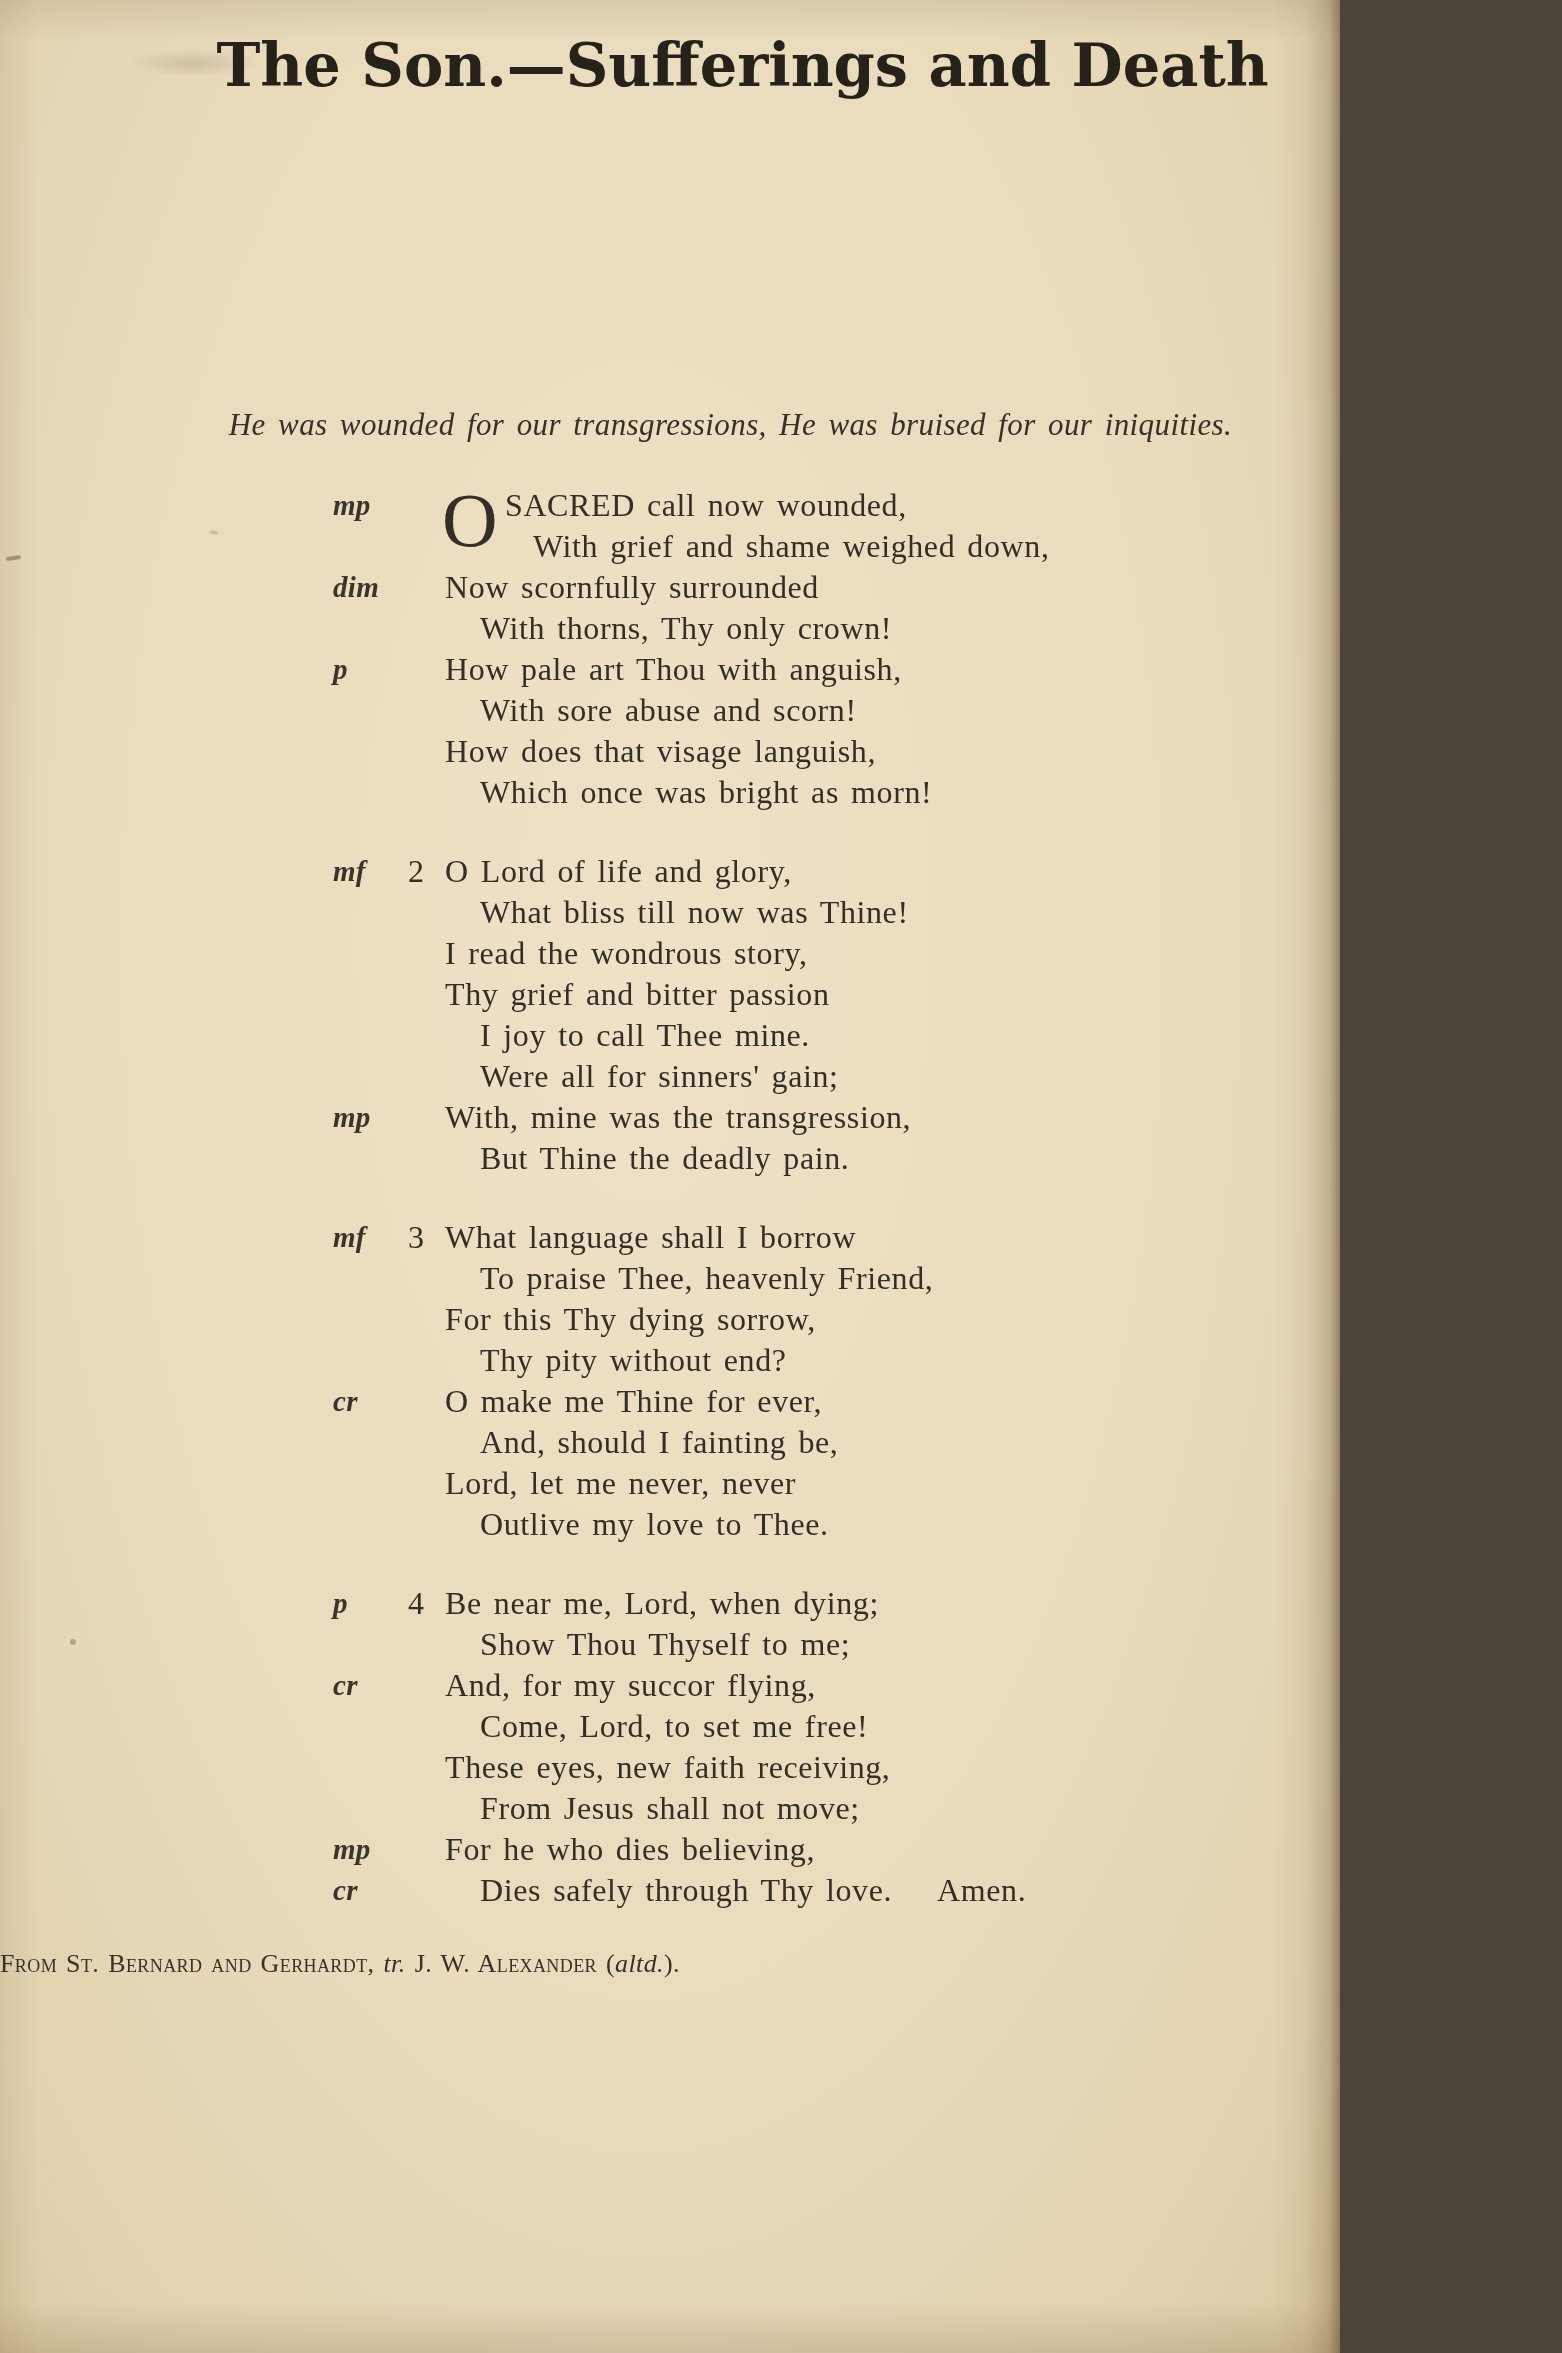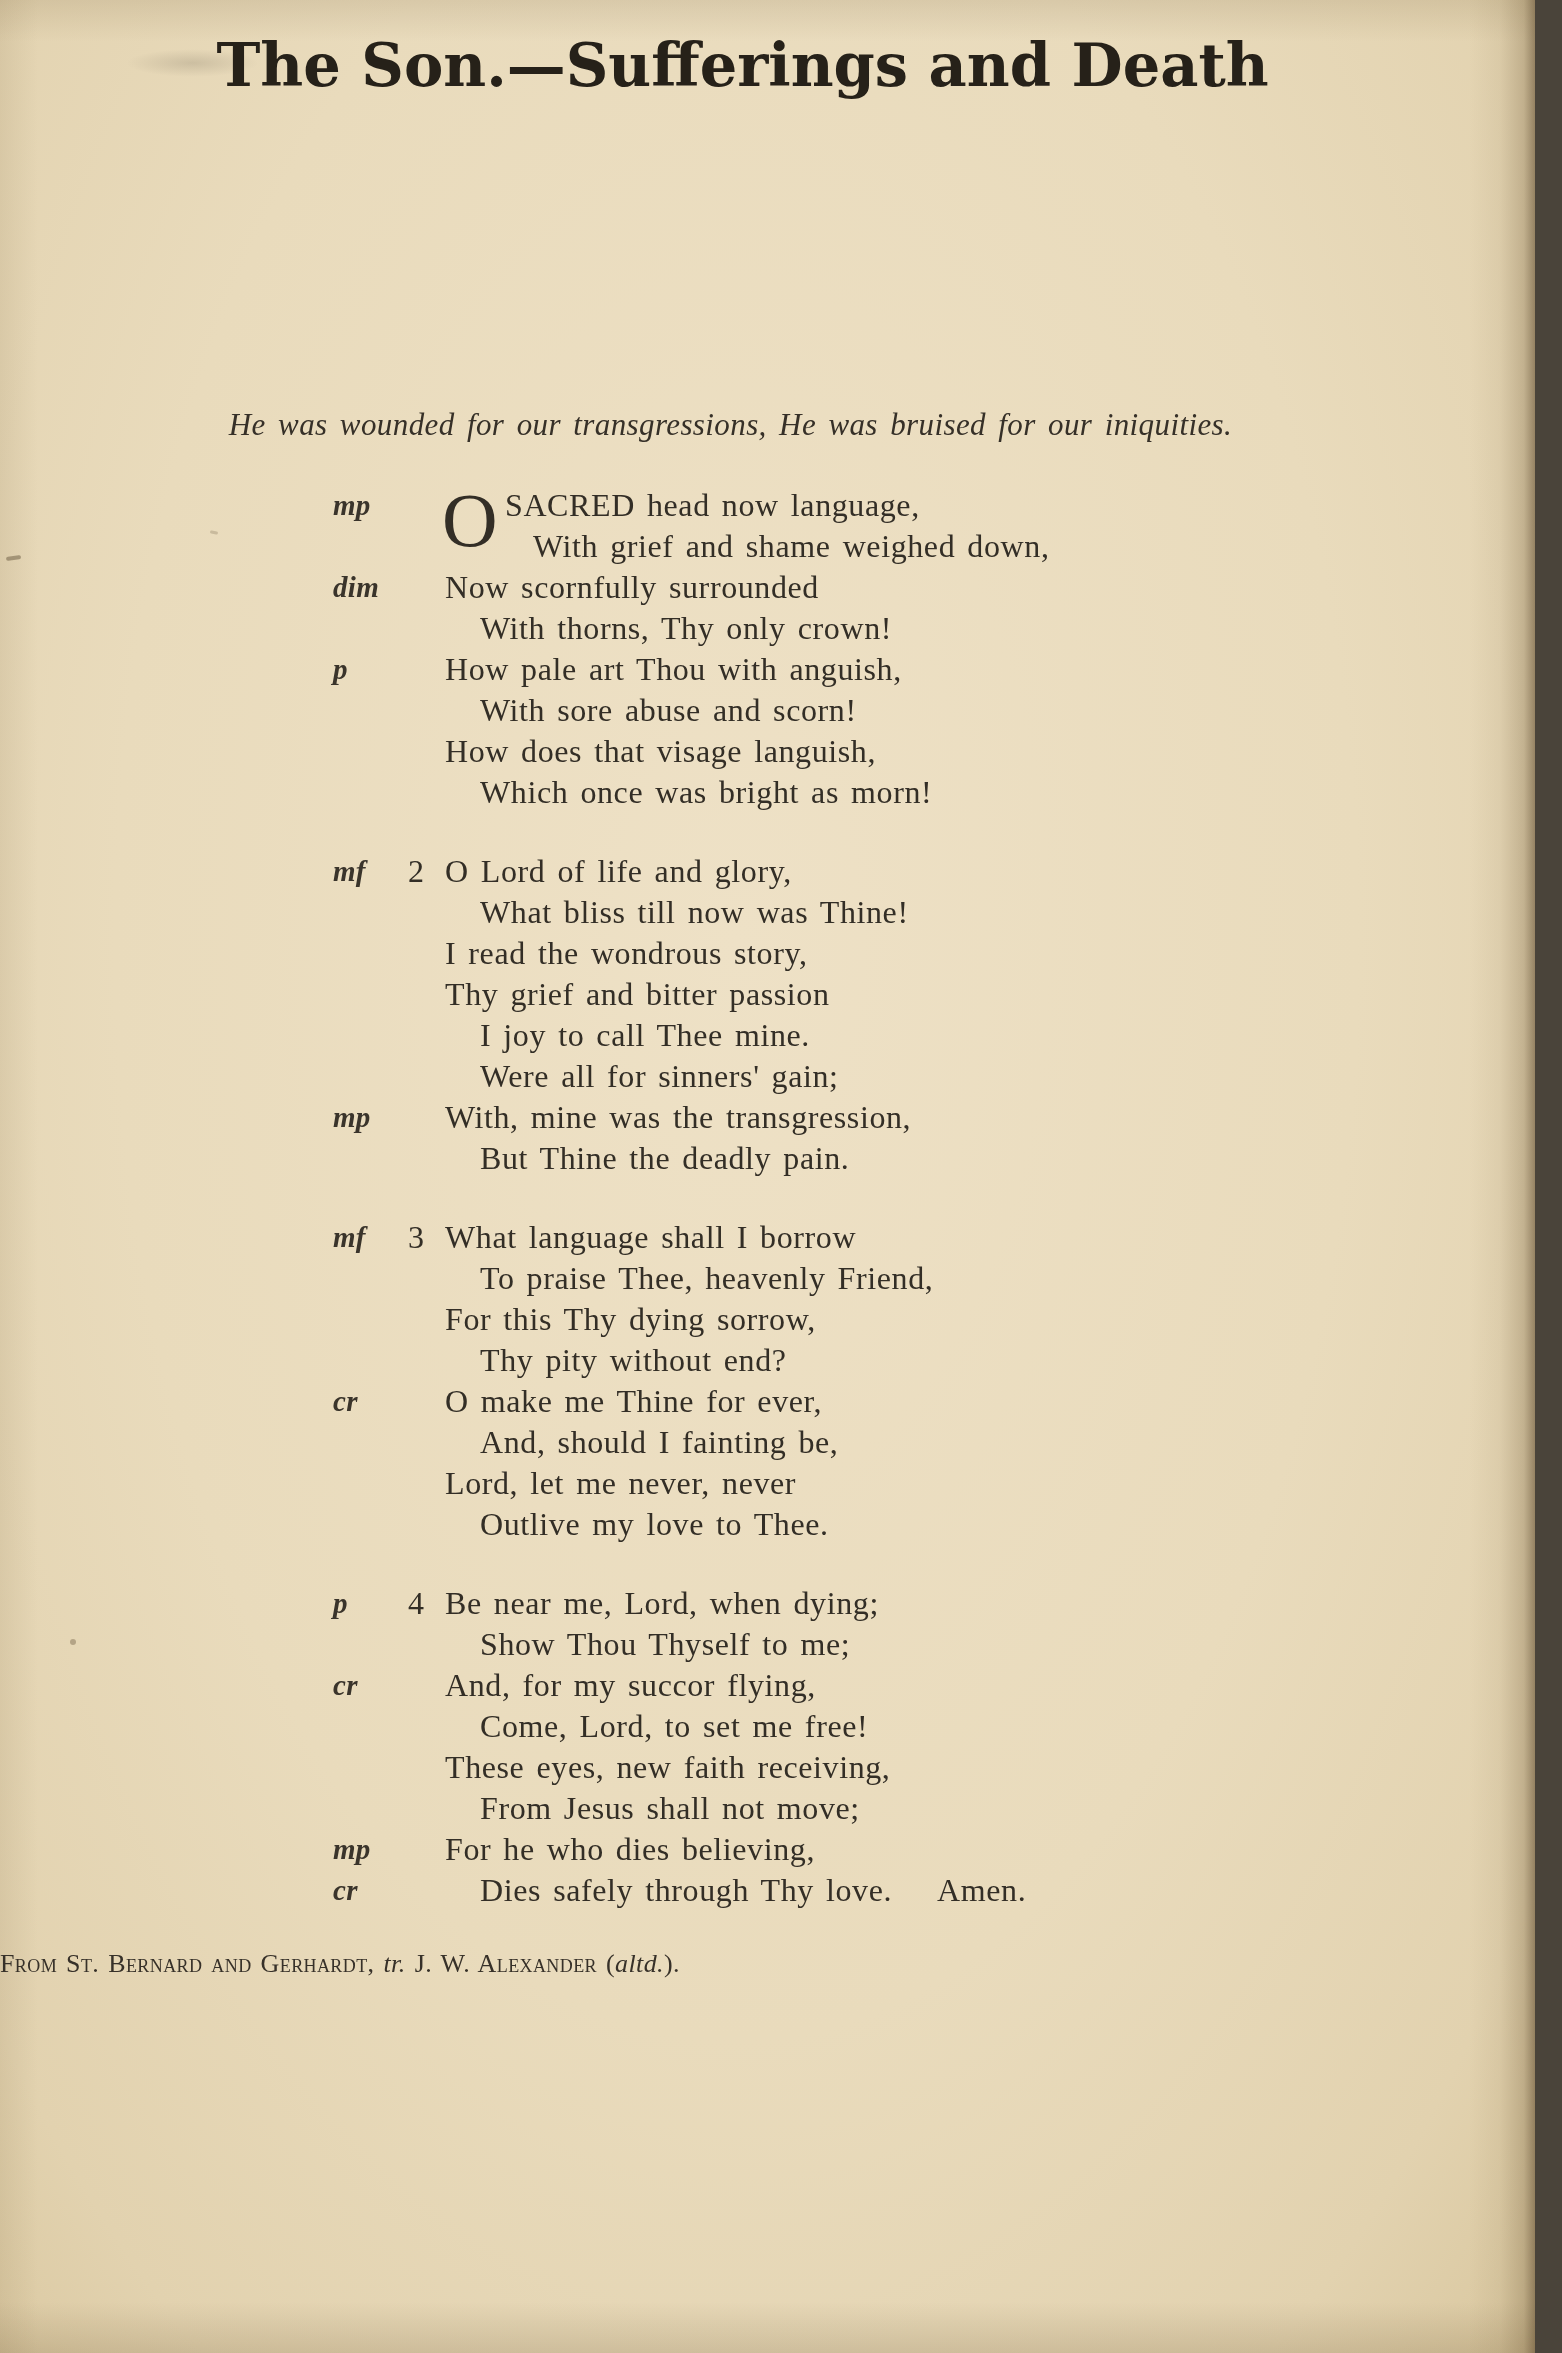--- a/index.html
+++ b/index.html
@@ -1,19 +1,19 @@
 <!DOCTYPE html>
 <html style="font-size:11.2px"><head>
 <meta charset="utf-8">
 <style>
   html, body { margin: 0; padding: 0; background: #4a443a; }
 
   .page {
     position: relative;
-    width: 1535px;
+    width: 1340px;
     height: 2354px;
     overflow: hidden;
     font-family: "Liberation Serif", "DejaVu Serif", serif;
     color: #332e26;
     background:
       linear-gradient(to left, rgba(96,76,46,0.60) 0px, rgba(116,94,58,0.30) 11.2px, rgba(140,118,80,0.10) 35px, rgba(140,118,80,0) 66px),
       linear-gradient(to top, rgba(122,100,64,0.22) 0px, rgba(122,100,64,0) 52px),
       linear-gradient(to bottom, rgba(128,106,68,0.16) 0px, rgba(128,106,68,0) 42px),
       linear-gradient(to right, rgba(128,106,68,0.12) 0px, rgba(128,106,68,0) 38px),
       radial-gradient(ellipse at 48% 40%, #eee1c6 0%, #e9dbbc 55%, #e2d2af 85%, #d9c79f 100%);
@@ -128,21 +128,21 @@
   <div class="mark m2"></div>
   <div class="mark m3"></div>
 
   <h1 class="title">The Son.—Sufferings and Death</h1>
 
   <p class="epigraph">He was wounded for our transgressions, He was bruised for our iniquities.</p>
 
   <div class="hymn" id="hymn">
 
     <div class="verse">
-        <div class="line dc0"><span class="dyn">mp</span><span class="dropcap">O</span><span class="text">SACRED head now language,</span></div>
+        <div class="line dc0"><span class="dyn">mp</span><span class="dropcap">O</span><span class="text">SACRED call now wounded,</span></div>
         <div class="line ind dc1"><span class="text">With grief and shame weighed down,</span></div>
         <div class="line"><span class="dyn">dim</span><span class="text">Now scornfully surrounded</span></div>
         <div class="line ind"><span class="text">With thorns, Thy only crown!</span></div>
         <div class="line"><span class="dyn">p</span><span class="text">How pale art Thou with anguish,</span></div>
         <div class="line ind"><span class="text">With sore abuse and scorn!</span></div>
         <div class="line"><span class="text">How does that visage languish,</span></div>
         <div class="line ind"><span class="text">Which once was bright as morn!</span></div>
       </div>
       <div class="verse">
         <div class="line"><span class="dyn">mf</span><span class="num">2</span><span class="text">O Lord of life and glory,</span></div>

